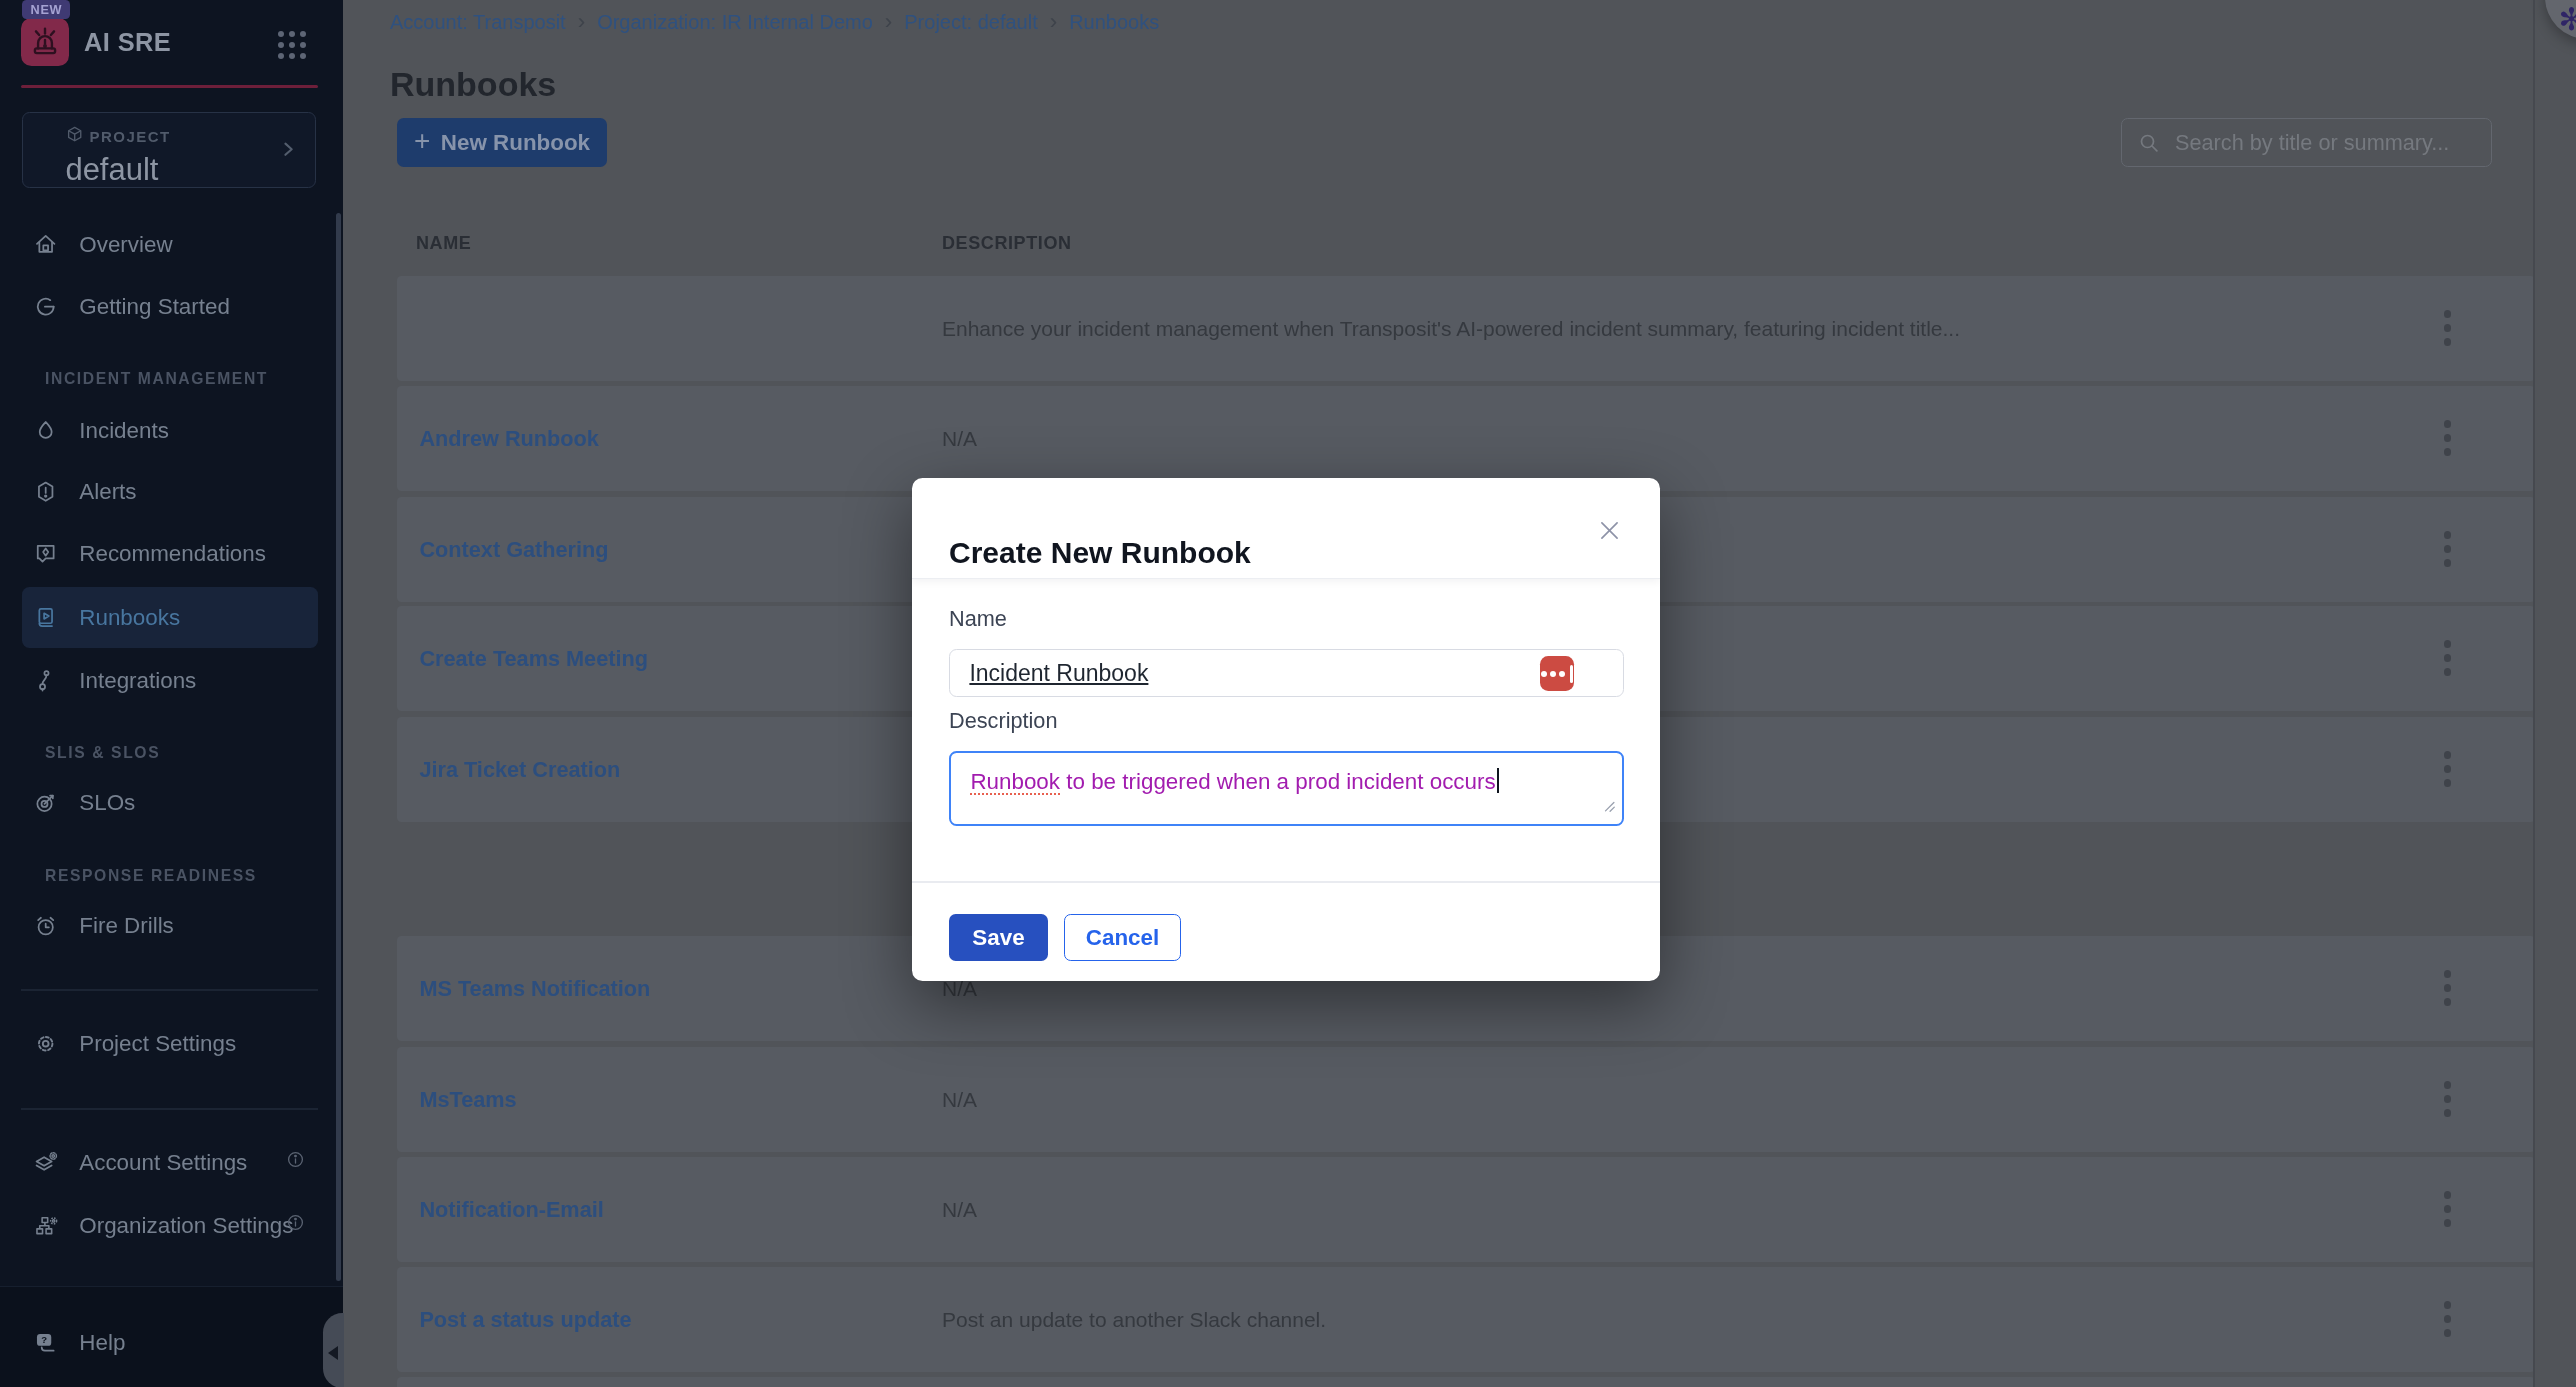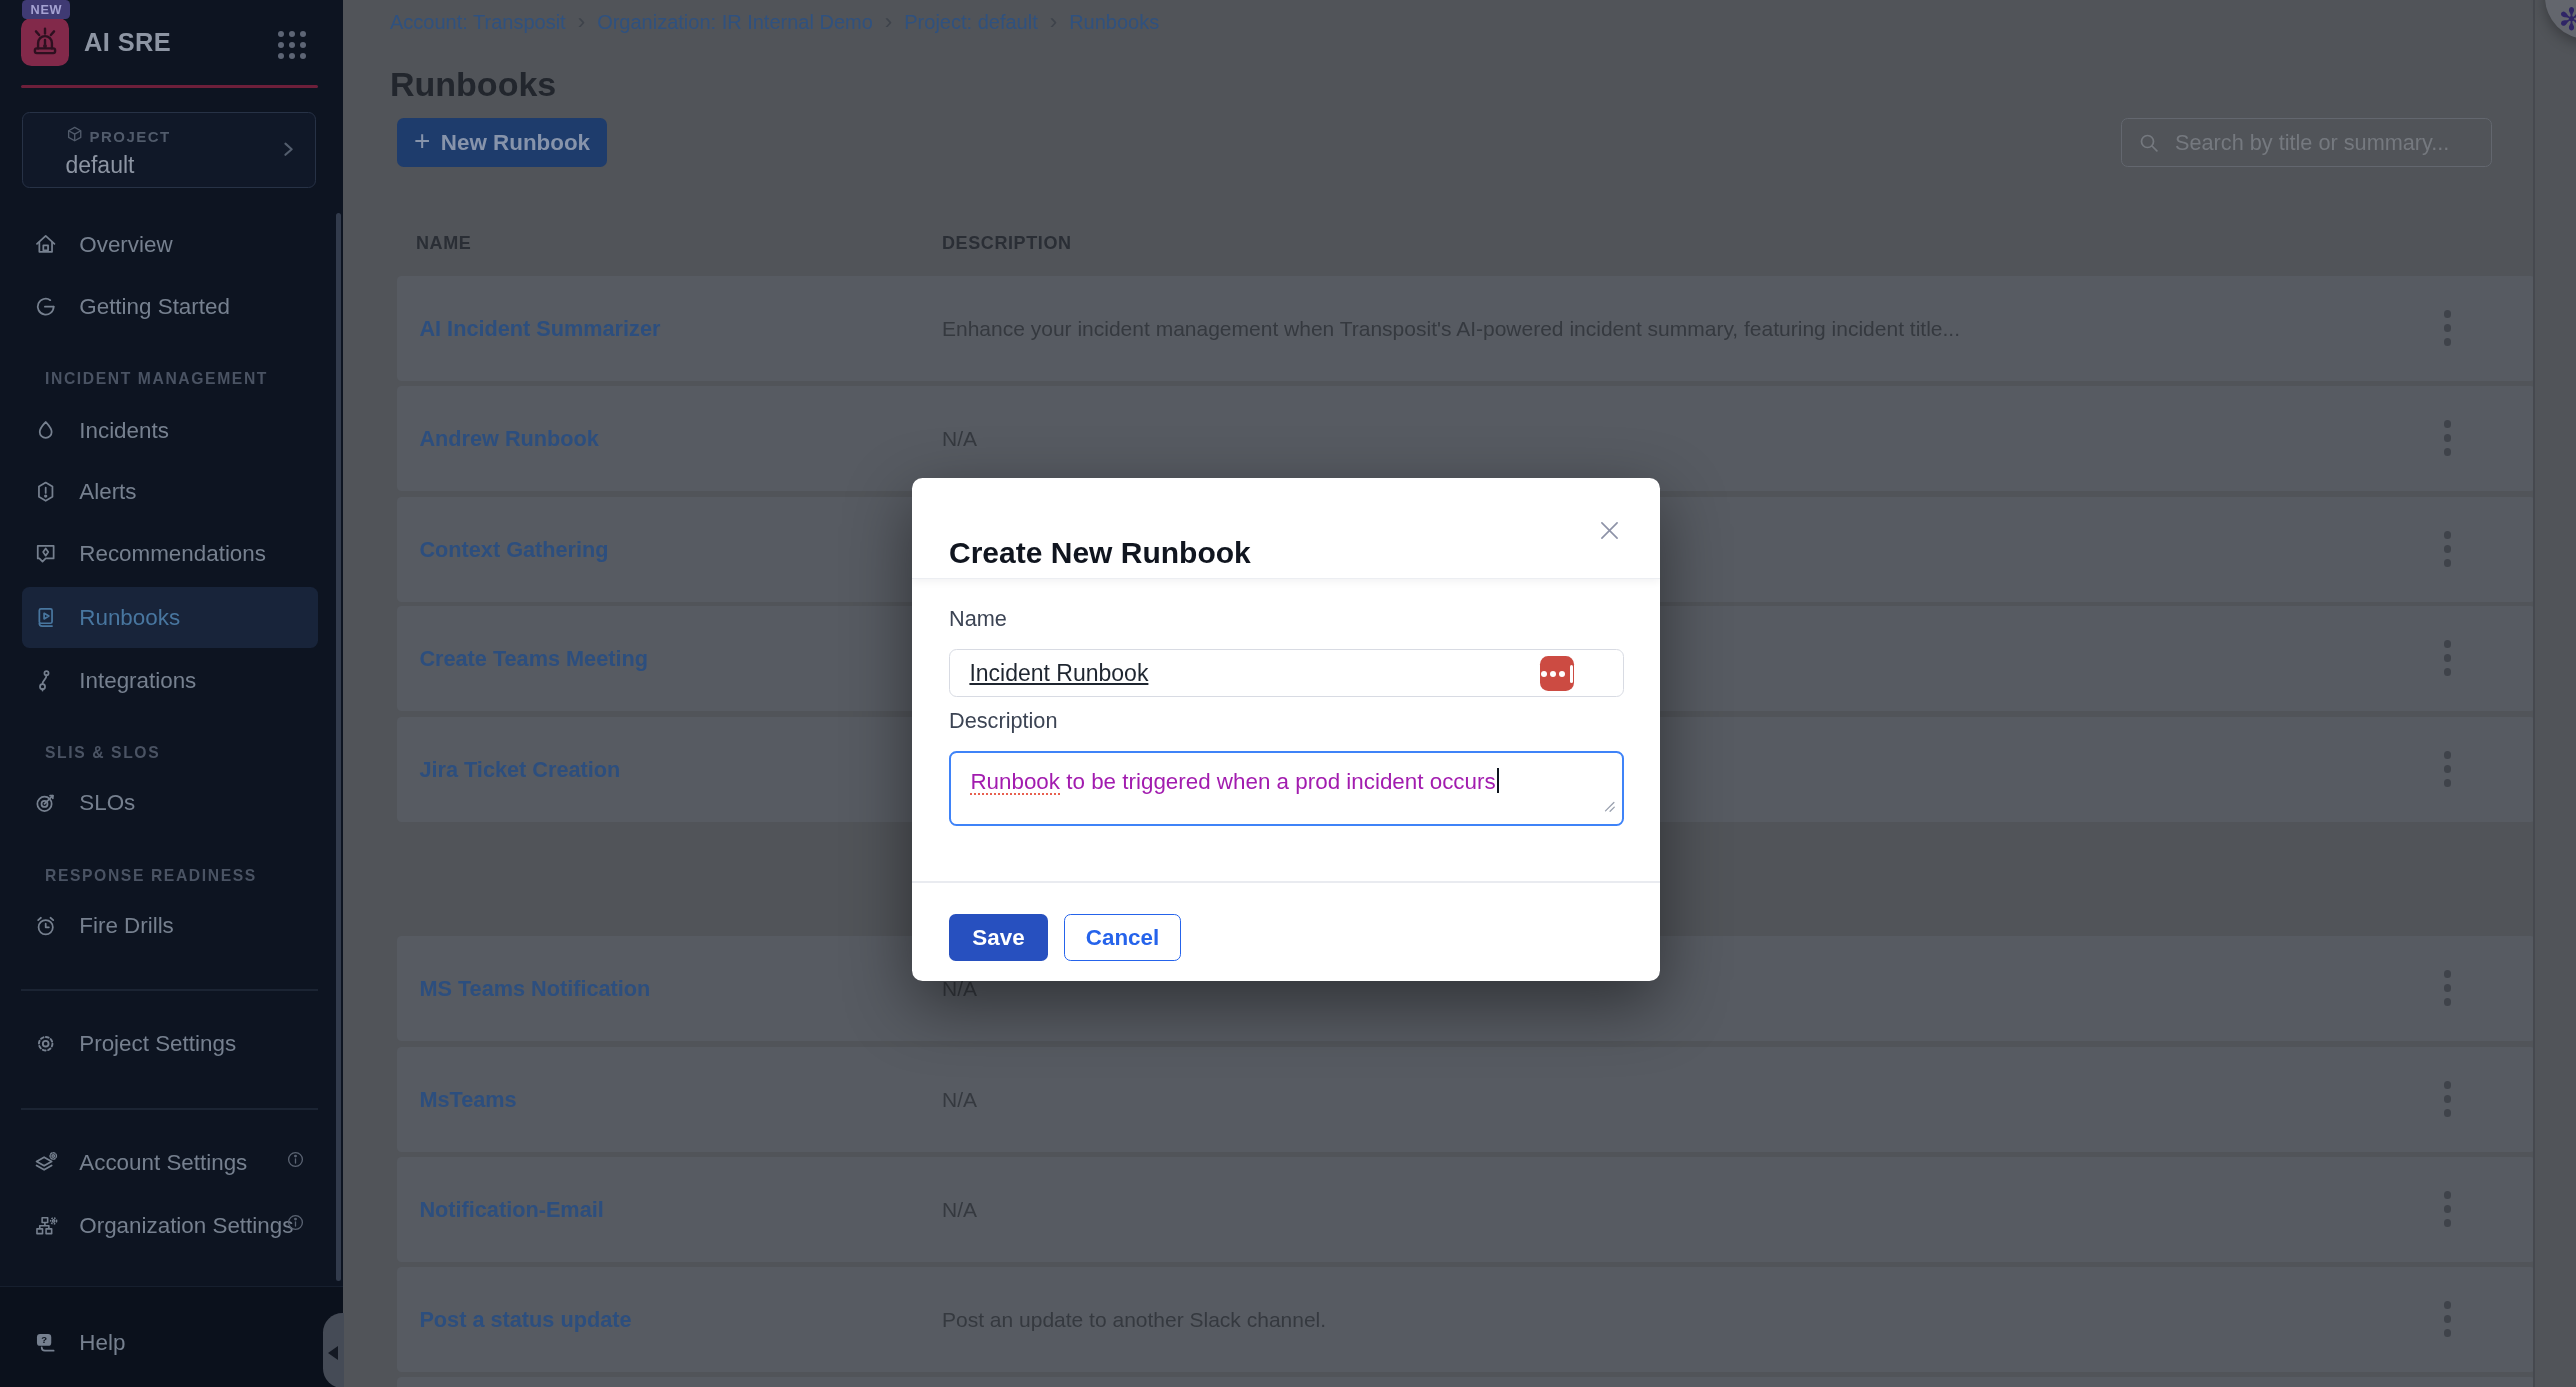--- a/index.html
+++ b/index.html
@@ -17,21 +17,21 @@
   .app-name{position:absolute;left:84px;top:28px;font-size:25.4px;font-weight:700;color:#8d95a3;letter-spacing:0.4px;}
   .grid-icon{position:absolute;left:278px;top:31px;width:30px;height:30px;display:grid;
     grid-template-columns:repeat(3,1fr);gap:3.7px;cursor:pointer;}
   .grid-icon i{width:6px;height:6px;border-radius:50%;background:#5d6575;}
   .brand-line{position:absolute;left:21px;top:85px;width:297px;height:3px;background:#6d1f3a;border-radius:1.5px;}
 
   .project-box{position:absolute;left:22.4px;top:112px;width:294px;height:76px;border:1.5px solid #273246;
     border-radius:7.5px;box-sizing:border-box;cursor:pointer;background:#101828;}
   .project-label{position:absolute;left:66px;top:15px;font-size:15px;font-weight:700;letter-spacing:1.5px;color:#515b6b;}
   .project-cube{position:absolute;left:42px;top:12px;color:#515b6b;}
-  .project-value{position:absolute;left:42px;top:39px;font-size:23px;color:#8d95a3;}
+  .project-value{position:absolute;left:42px;top:39px;font-size:31px;color:#8d95a3;}
   .project-chevron{position:absolute;right:16.4px;top:25.4px;color:#535d6d;}
 
   .nav-item{position:absolute;left:22.4px;width:296px;height:61px;display:flex;align-items:center;
     padding-left:10.5px;box-sizing:border-box;gap:21px;color:#76808f;font-size:22.4px;border-radius:7.5px;cursor:pointer;}
   .nav-item svg{flex:0 0 auto;}
   .nav-item.active{background:#18243a;color:#48769f;}
   .section-label{position:absolute;left:45px;color:#4a5363;font-size:15.7px;font-weight:700;letter-spacing:1.6px;}
   .side-divider{position:absolute;left:21px;width:297px;height:1.5px;background:#1b2433;}
   .info-badge{position:absolute;right:12px;color:#5a6372;}
   .bottom-bar{position:absolute;left:0;top:1286px;width:343px;height:102px;background:#0b111c;border-top:1.5px solid #161f2e;}
@@ -321,21 +321,20 @@
         <circle cx="14" cy="14" r="8"></circle>
           <path d="M20 20 l6.5 6.5"></path>
       </svg>
       <input type="text" placeholder="Search by title or summary..." style="">
     </div>
 
     <div class="col-head" style="left:404px">NAME</div>
     <div class="col-head" style="left:930px">DESCRIPTION</div>
 
     <div class="row" style="top:276px">
-      <span class="name">AI Incident Summarizer</span>
       <span class="desc">Enhance your incident management when Transposit's AI-powered incident summary, featuring incident title...</span>
       <span class="kebab">
           <i></i>
           <i></i>
           <i></i>
         </span>
     </div>
     <div class="row" style="top:386px">
       <span class="name">Andrew Runbook</span>
       <span class="desc">N/A</span>

